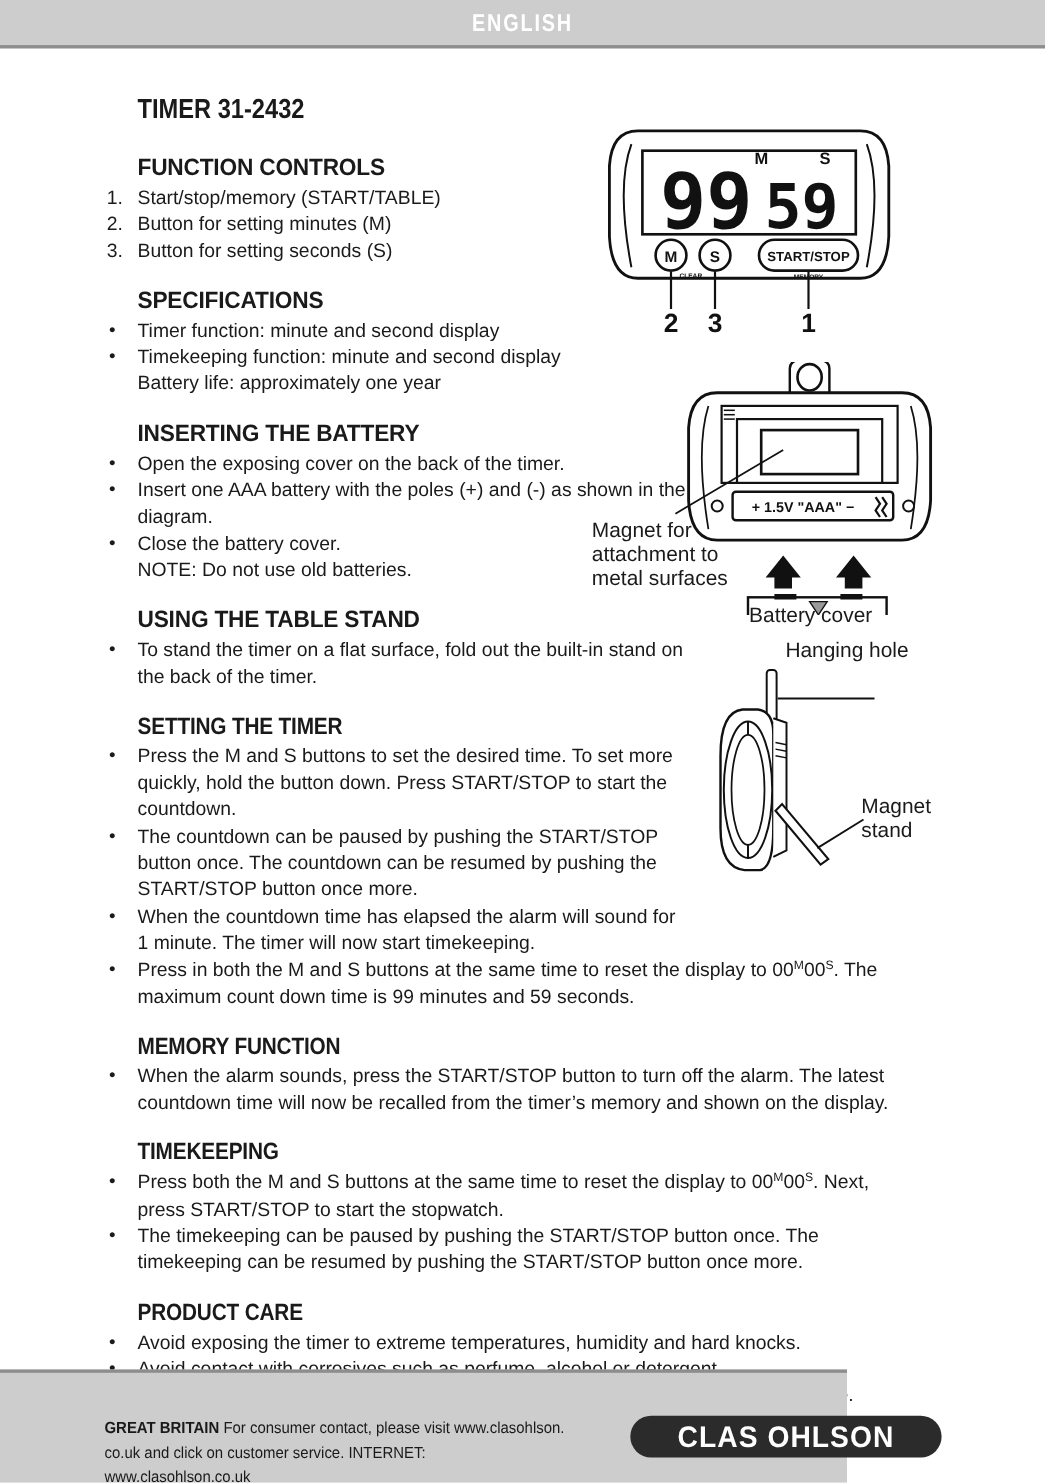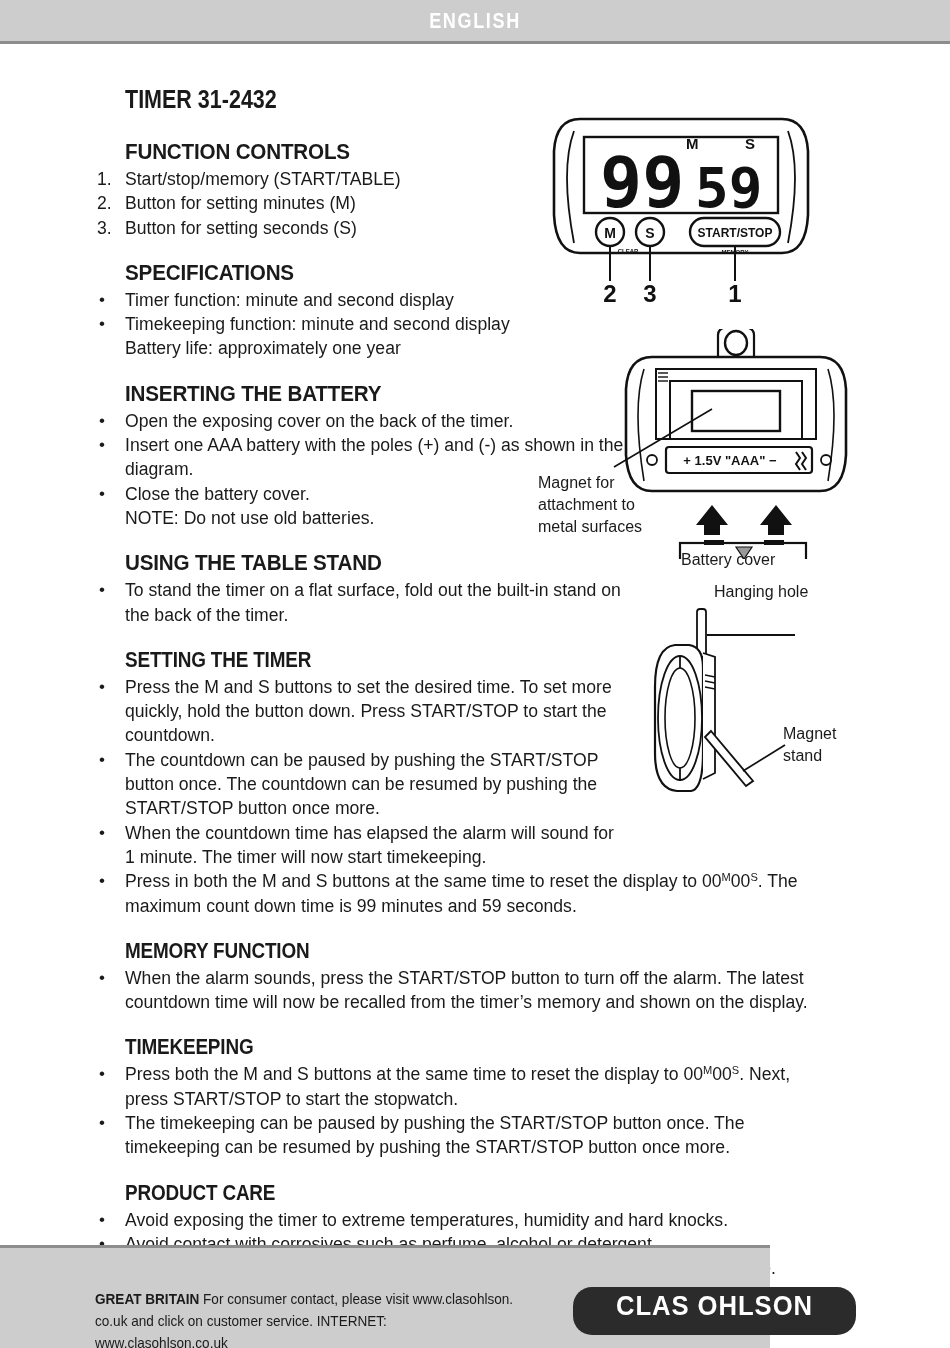--- a/index.html
+++ b/index.html
@@ -123,21 +123,21 @@
   .col-narrow li.item,
   .col-narrow .plainline { max-width: 500px; }
   .col-wide li.item,
   .col-wide .plainline { max-width: 740px; }
 
   
   .fig { position: absolute; }
   .fig svg { display: block; }
   .fig-label {
     position: absolute;
-    font-size: 16px;
+    font-size: 19px;
     line-height: 22px;
     color: #1a1a1a;
   }
 
   
   .footer-band {
     position: absolute;
     left: 0;
     top: 1245px;
     width: 770px;
@@ -157,21 +157,21 @@
     transform: scaleX(0.93);
     transform-origin: left top;
   }
   .footer-text b { font-weight: bold; }
 
   .logo-pill {
     position: absolute;
     left: 573px;
     top: 1287px;
     width: 283px;
-    height: 48px;
+    height: 38px;
     background: #2b2b2b;
     border-radius: 19px;
   }
   .logo-text {
     position: absolute;
     left: 0; top: 0;
     width: 283px;
     line-height: 38px;
     text-align: center;
     color: #ffffff;

